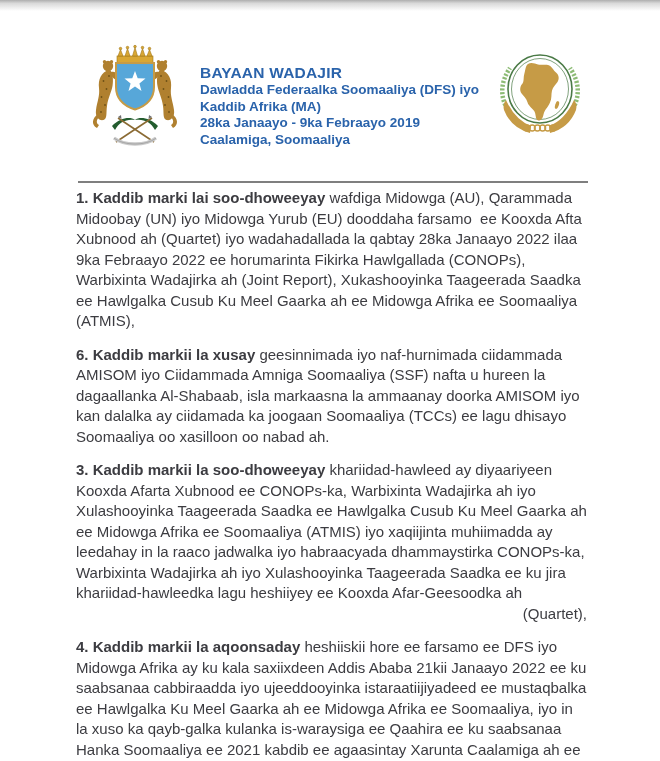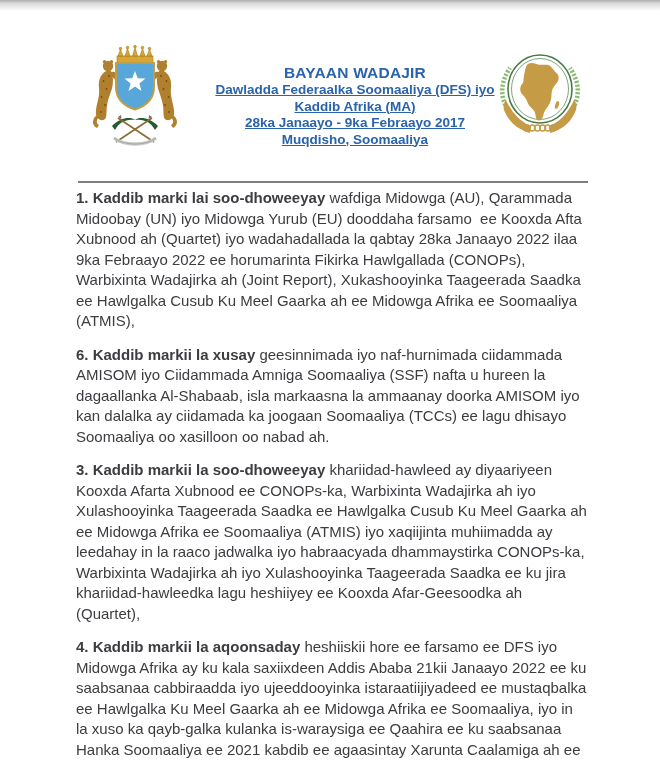--- a/index.html
+++ b/index.html
@@ -10,35 +10,35 @@
     overflow: hidden; position: relative;
   }
   .top-shade {
     position: absolute; left: 0; top: 0; width: 660px; height: 11px;
     background: linear-gradient(to bottom, #aeaeae 0%, #d9d9d9 30%, #ffffff 100%);
   }
   .emblem-left { position: absolute; left: 80px; top: 42px; width: 110px; height: 110px; }
   .emblem-right { position: absolute; left: 487px; top: 44px; width: 106px; height: 100px; }
   .title-block {
     position: absolute; left: 200px; top: 63px; width: 310px;
-    text-align: center; color: #2a63ab; font-weight: bold;
+    text-align: left; color: #2a63ab; font-weight: bold;
   }
   .title-main { font-size: 15.5px; line-height: 19px; letter-spacing: 0.2px; }
-  .title-sub  { font-size: 13.5px; line-height: 16.5px; text-decoration: underline; }
+  .title-sub  { font-size: 13.5px; line-height: 16.5px; }
   .divider {
     position: absolute; left: 78px; top: 173px; width: 510px; height: 2px;
     background: #7f7f7f; border: none;
   }
   .doc-body {
     position: absolute; left: 76px; top: 188px; width: 511px;
     color: #3c3c41; font-size: 15px; line-height: 20.5px;
   }
   .doc-body p { margin: 0 0 13px 0; white-space: pre-wrap; }
   .doc-body strong { font-weight: bold; }
-  .tail-line { display: block; }
+  .tail-line { display: block; text-align: right; }
 </style>
 </head>
 <body>
 
 <div class="top-shade"></div>
 
 <div class="emblem-left">
   <svg viewBox="0 0 110 110" width="110" height="110">
 
     <g fill="#d9a733" stroke="#a1791c" stroke-width="0.6">
@@ -102,22 +102,22 @@
       <path d="M34,96 C44,104 66,104 76,96" stroke="#c9c9c9" stroke-width="3.4" fill="none"></path>
       <path d="M34,96 C44,104 66,104 76,96" stroke="#9a9a9a" stroke-width="0.8" fill="none"></path>
     </g>
   </svg>
 </div>
 
 <div class="title-block">
   <div class="title-main">BAYAAN WADAJIR</div>
   <div class="title-sub">Dawladda Federaalka Soomaaliya (DFS) iyo</div>
   <div class="title-sub">Kaddib Afrika (MA)</div>
-  <div class="title-sub">28ka Janaayo - 9ka Febraayo 2017</div>
-  <div class="title-sub">Muqdisho, Soomaaliya</div>
+  <div class="title-sub">28ka Janaayo - 9ka Febraayo 2019</div>
+  <div class="title-sub">Caalamiga, Soomaaliya</div>
 </div>
 
 <div class="emblem-right">
   <svg viewBox="0 0 106 100" width="106" height="100">
 
     <path d="M22,68 Q8,46 23,24" fill="none" stroke="#8cbb74" stroke-width="4.5" stroke-dasharray="2.2 1.6"></path>
     <path d="M84,68 Q98,46 83,24" fill="none" stroke="#8cbb74" stroke-width="4.5" stroke-dasharray="2.2 1.6"></path>
 
     <ellipse cx="53" cy="45" rx="32" ry="34" fill="none" stroke="#4a7a46" stroke-width="1.6"></ellipse>
     <ellipse cx="53" cy="45" rx="28.5" ry="30.5" fill="none" stroke="#4a7a46" stroke-width="0.7"></ellipse>

